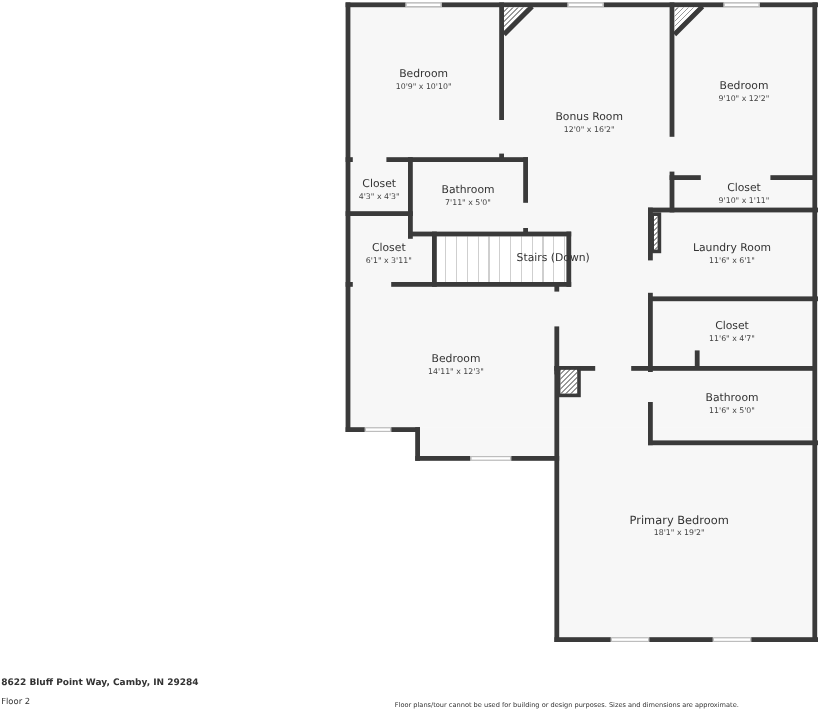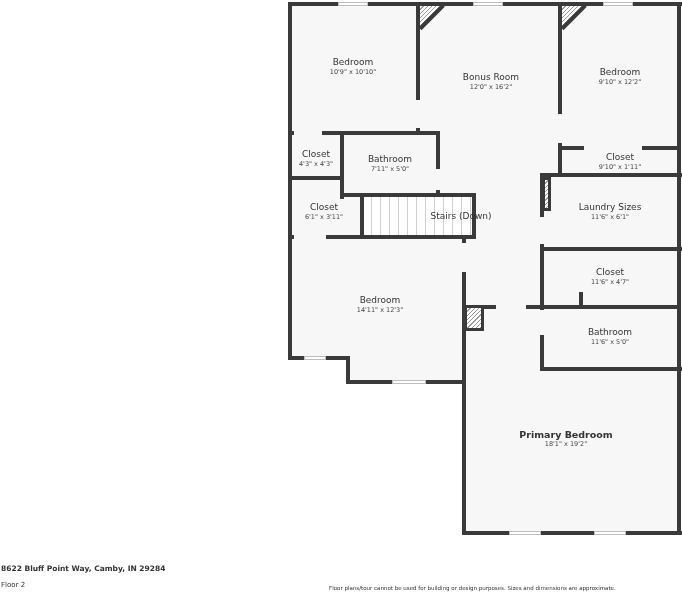--- a/index.html
+++ b/index.html
@@ -20,21 +20,21 @@
     .tri {
       position: absolute;
       background: repeating-linear-gradient(135deg, #ffffff 0 2px, #9a9a9a 2px 3px);
     }
     .stairs {
       position: absolute;
       background: repeating-linear-gradient(90deg, #ffffff 0 8px, #cfcfcf 8px 9px);
     }
     .room-label { position: absolute; text-align: center; transform: translate(-50%, -50%); white-space: nowrap; }
     .room-name { font-size: 9px; font-weight: normal; color: #333; line-height: 11px; }
-    .room-name.big { font-size: 9.5px; font-weight: bold; }
+    .room-name.big { font-size: 9.5px; font-weight: normal; }
     .room-dim { font-size: 6.5px; color: #444; line-height: 9px; }
     .footer-text { position: absolute; font-size: 7px; color: #333; white-space: nowrap; }
     .footer-text.addr { font-weight: bold; font-size: 7.5px; }
   </style>
 </head>
 <body>
 
 <div class="plan">
 
   <div class="floor" style="left:290px;top:4px;width:390px;height:352px;"></div>
@@ -101,21 +101,21 @@
   <div class="wall" style="left:540px;top:244px;width:4px;height:66px;"></div>
 
   <div class="wall" style="left:579px;top:292px;width:4px;height:16px;"></div>
   <div class="wall" style="left:540px;top:335px;width:4px;height:36px;"></div>
   <div class="wall" style="left:540px;top:367px;width:142px;height:4px;"></div>
 
   <div class="room-label" style="left:353px;top:67px;">
     <div class="room-name">Bedroom</div>
     <div class="room-dim">10'9" x 10'10"</div>
   </div>
-  <div class="room-label" style="left:491px;top:82px;">
+  <div class="room-label" style="left:491px;top:103px;">
     <div class="room-name">Bonus Room</div>
     <div class="room-dim">12'0" x 16'2"</div>
   </div>
   <div class="room-label" style="left:620px;top:77px;">
     <div class="room-name">Bedroom</div>
     <div class="room-dim">9'10" x 12'2"</div>
   </div>
   <div class="room-label" style="left:316px;top:159px;">
     <div class="room-name">Closet</div>
     <div class="room-dim">4'3" x 4'3"</div>
@@ -129,21 +129,21 @@
     <div class="room-dim">9'10" x 1'11"</div>
   </div>
   <div class="room-label" style="left:324px;top:212px;">
     <div class="room-name">Closet</div>
     <div class="room-dim">6'1" x 3'11"</div>
   </div>
   <div class="room-label" style="left:418px;top:216px;margin-left:43px;">
     <div class="room-name">Stairs (Down)</div>
   </div>
   <div class="room-label" style="left:610px;top:212px;">
-    <div class="room-name">Laundry Sizes</div>
+    <div class="room-name">Laundry Room</div>
     <div class="room-dim">11'6" x 6'1"</div>
   </div>
   <div class="room-label" style="left:610px;top:277px;">
     <div class="room-name">Closet</div>
     <div class="room-dim">11'6" x 4'7"</div>
   </div>
   <div class="room-label" style="left:380px;top:305px;">
     <div class="room-name">Bedroom</div>
     <div class="room-dim">14'11" x 12'3"</div>
   </div>

